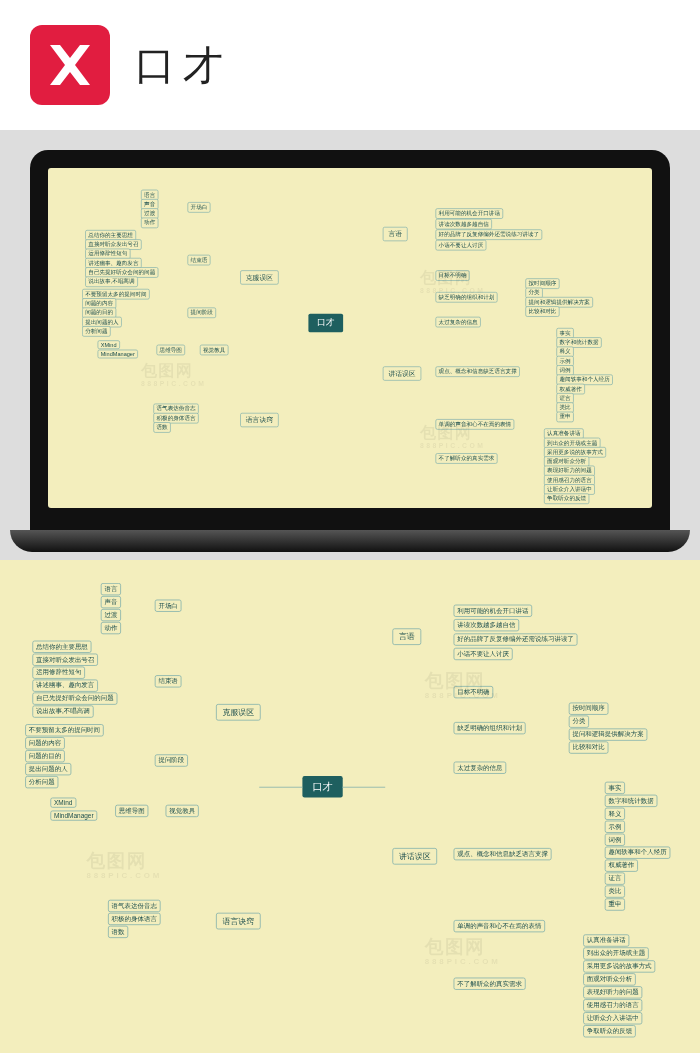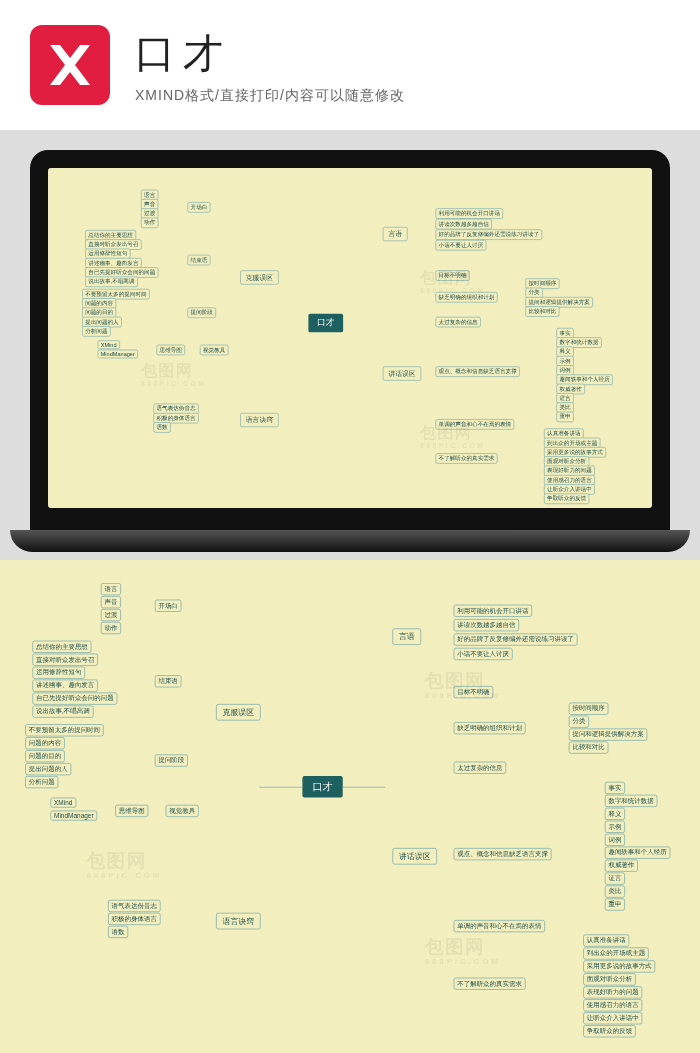--- a/index.html
+++ b/index.html
@@ -49,21 +49,20 @@
 <body>
 
 <div class="header">
   <div class="app-icon">
     <svg viewBox="0 0 50 50">
       <path d="M5 5 L20 25 L5 45 L15 45 L25 32 L35 45 L45 45 L30 25 L45 5 L35 5 L25 18 L15 5 Z" fill="#fff"></path>
     </svg>
   </div>
   <div class="title-block">
     <div class="title-main">口才</div>
-    <div class="title-sub">XMIND格式/直接打印/内容可以随意修改</div>
   </div>
 </div>
 
 <div class="laptop-area">
   <div class="laptop">
     <div class="laptop-screen">
 
       <div style="transform:scale(0.62);transform-origin:top left;width:970px;height:550px;position:relative;">
 
         <div class="mm big" style="left:420px;top:235px;">口才</div>

